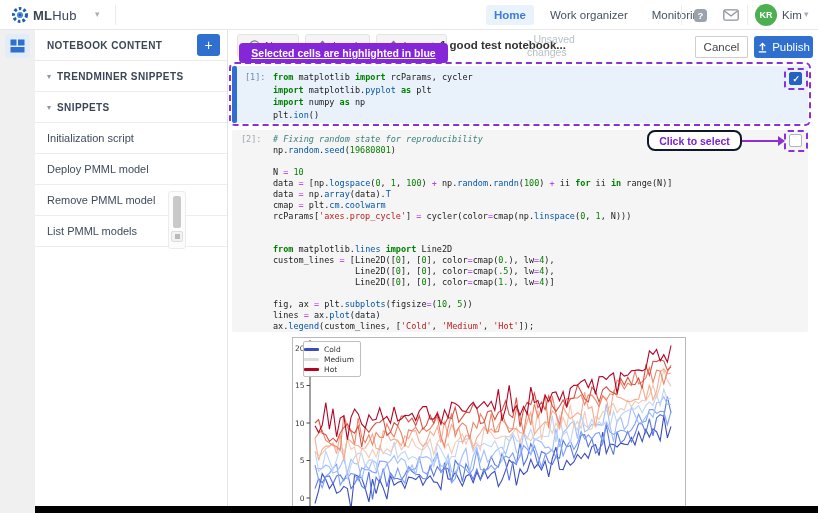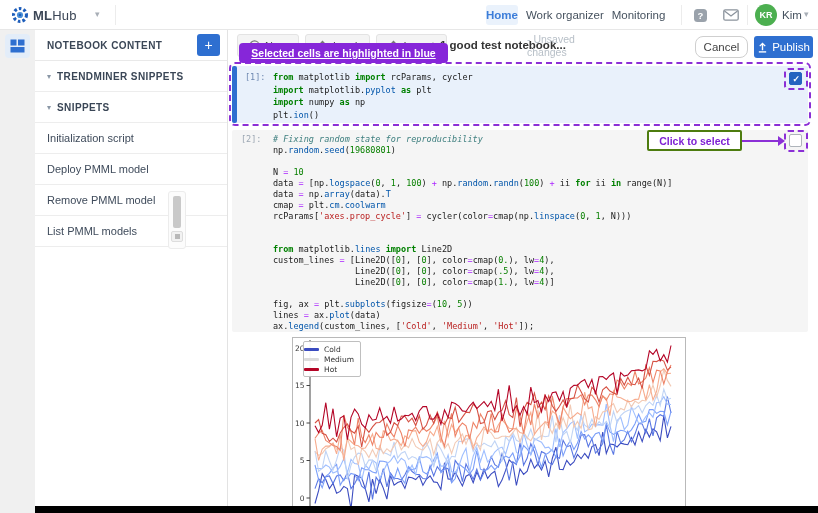--- a/index.html
+++ b/index.html
@@ -10,21 +10,21 @@
 
   
   .topbar { position:absolute; left:0; top:0; width:818px; height:30px; background:#fff;
             border-bottom:1px solid #e7e7e7; z-index:30; }
   .brand { position:absolute; left:11px; top:4px; height:22px; display:flex; align-items:center; gap:4px; }
   .brand-text { font-size:13px; color:#3b4656; letter-spacing:.2px; }
   .brand-text b { font-weight:700; }
   .brand-chevron { position:absolute; left:95px; top:9px; font-size:9px; color:#a8aeb6; }
   .topbar .vdiv { position:absolute; top:5px; width:1px; height:20px; background:#ececec; }
   .topnav { position:absolute; left:486px; top:4px; height:22px; display:flex; align-items:center; gap:8px; }
-  .nav-item { font-size:11.5px; color:#46525f; padding:4px 0; border-radius:3px; cursor:pointer; white-space:nowrap; }
+  .nav-item { font-size:11.5px; color:#46525f; padding:4px 8px; border-radius:3px; cursor:pointer; white-space:nowrap; }
   .nav-item.active { color:#3c7dd9; background:#eaf2fc; font-weight:700; }
   .icon-btn { position:absolute; top:7px; width:18px; height:16px; display:flex; align-items:center; justify-content:center; }
   .avatar { position:absolute; left:755px; top:4px; width:22px; height:22px; border-radius:50%;
             background:#4caf50; color:#fff; font-size:9px; font-weight:700; display:flex; align-items:center; justify-content:center; }
   .username { position:absolute; left:782px; top:9px; font-size:11.5px; color:#46525f; }
   .user-chevron { position:absolute; left:804px; top:9px; font-size:9px; color:#a8aeb6; }
 
   
   .rail { position:absolute; left:0; top:30px; width:35px; height:483px; background:#f0f0f0; }
   .rail-tile { position:absolute; left:5px; top:4px; width:25px; height:24px; background:#e3edf9; border-radius:4px;
@@ -50,21 +50,21 @@
   .sb-scrollbtn span { width:5px; height:5px; background:#b9b9b9; display:block; }
 
   
   .main { position:absolute; left:229px; top:30px; width:589px; height:483px; background:#fff; }
   .toolbar-buttons { position:absolute; left:8px; top:4px; display:flex; gap:6px; }
   .tb-btn { height:23px; padding:0 11px; background:#f4f4f4; border:1px solid #e3e3e3; border-radius:3px;
             font-size:11px; color:#4a4a4a; display:flex; align-items:center; gap:5px; cursor:pointer; font-family:inherit; }
   .nb-title { position:absolute; left:211px; top:9px; font-size:11.5px; font-weight:700; color:#333; white-space:nowrap; }
   .nb-status { position:absolute; left:298px; top:3px; width:62px; font-size:10.5px; line-height:13px; color:#b7bfc7; }
   .cancel-btn { position:absolute; left:466px; top:6px; width:53px; height:22px; background:#fff; border:1px solid #cfcfcf;
-                border-radius:8px; font-size:11.5px; color:#444; cursor:pointer; font-family:inherit; }
+                border-radius:1px; font-size:11.5px; color:#444; cursor:pointer; font-family:inherit; }
   .publish-btn { position:absolute; left:525px; top:6px; width:59px; height:22px; background:#2e6fd0; border:none;
                  border-radius:3px; font-size:11.5px; color:#fff; cursor:pointer; font-family:inherit;
                  display:flex; align-items:center; justify-content:center; gap:4px; }
 
   
   .code { font-family:"DejaVu Sans Mono", monospace; font-size:8.5px; color:#1a1a1a; white-space:pre; }
   .tok-kw  { color:#008000; font-weight:700; }
   .tok-str { color:#ba2121; }
   .tok-com { color:#408080; font-style:italic; }
   .tok-num { color:#088000; }
@@ -85,22 +85,22 @@
 
   .cellcheck { position:absolute; width:13px; height:13px; border-radius:2px; cursor:pointer; z-index:4; }
   .cellcheck.checked { background:#2563c0; border:1px solid #2563c0; }
   .cellcheck.checked::after { content:"✓"; color:#fff; font-size:9px; font-weight:700; position:absolute; left:2.5px; top:0.5px; }
   .cellcheck.unchecked { background:#fff; border:1px solid #aeb4ba; }
   .check-dashed { position:absolute; width:24px; height:22px; border:2px dashed #8b2fd6; border-radius:4px; z-index:3; pointer-events:none; }
 
   
   .callout-selected { position:absolute; left:10px; top:13px; width:209px; height:20px; background:#8626d9; border-radius:4px;
                       color:#fff; font-size:10.5px; font-weight:700; display:flex; align-items:center; justify-content:center; z-index:20;text-decoration:underline; }
-  .callout-click { position:absolute; left:418px; top:100px; width:95px; height:21px; background:#fff; border:2px solid #4d7c0f;
-                   border-radius:2px; color:#7d1fd3; font-size:10.5px; font-weight:700;
+  .callout-click { position:absolute; left:418px; top:100px; width:95px; height:21px; background:#fff; border:2px solid #0f172a;
+                   border-radius:8px; color:#7d1fd3; font-size:10.5px; font-weight:700;
                    display:flex; align-items:center; justify-content:center; z-index:20; }
   .callout-arrow-line { position:absolute; left:513px; top:110px; width:38px; height:2px; background:#8b2fd6; z-index:20; }
   .callout-arrow-head { position:absolute; left:549px; top:106px; width:0; height:0; z-index:20;
                         border-top:5px solid transparent; border-bottom:5px solid transparent; border-left:7px solid #8b2fd6; }
 
   
   .chart { position:absolute; left:63px; top:307px; width:394px; height:178px; background:#fff; border:1px solid #b9b9b9; overflow:hidden; }
   .chart-legend { position:absolute; left:10px; top:3px; background:rgba(255,255,255,.95); border:1px solid #bfbfbf;
                   border-radius:2px; padding:2px 6px 2px 0; z-index:2; }
   .legend-row { display:flex; align-items:center; gap:5px; height:10px; }

